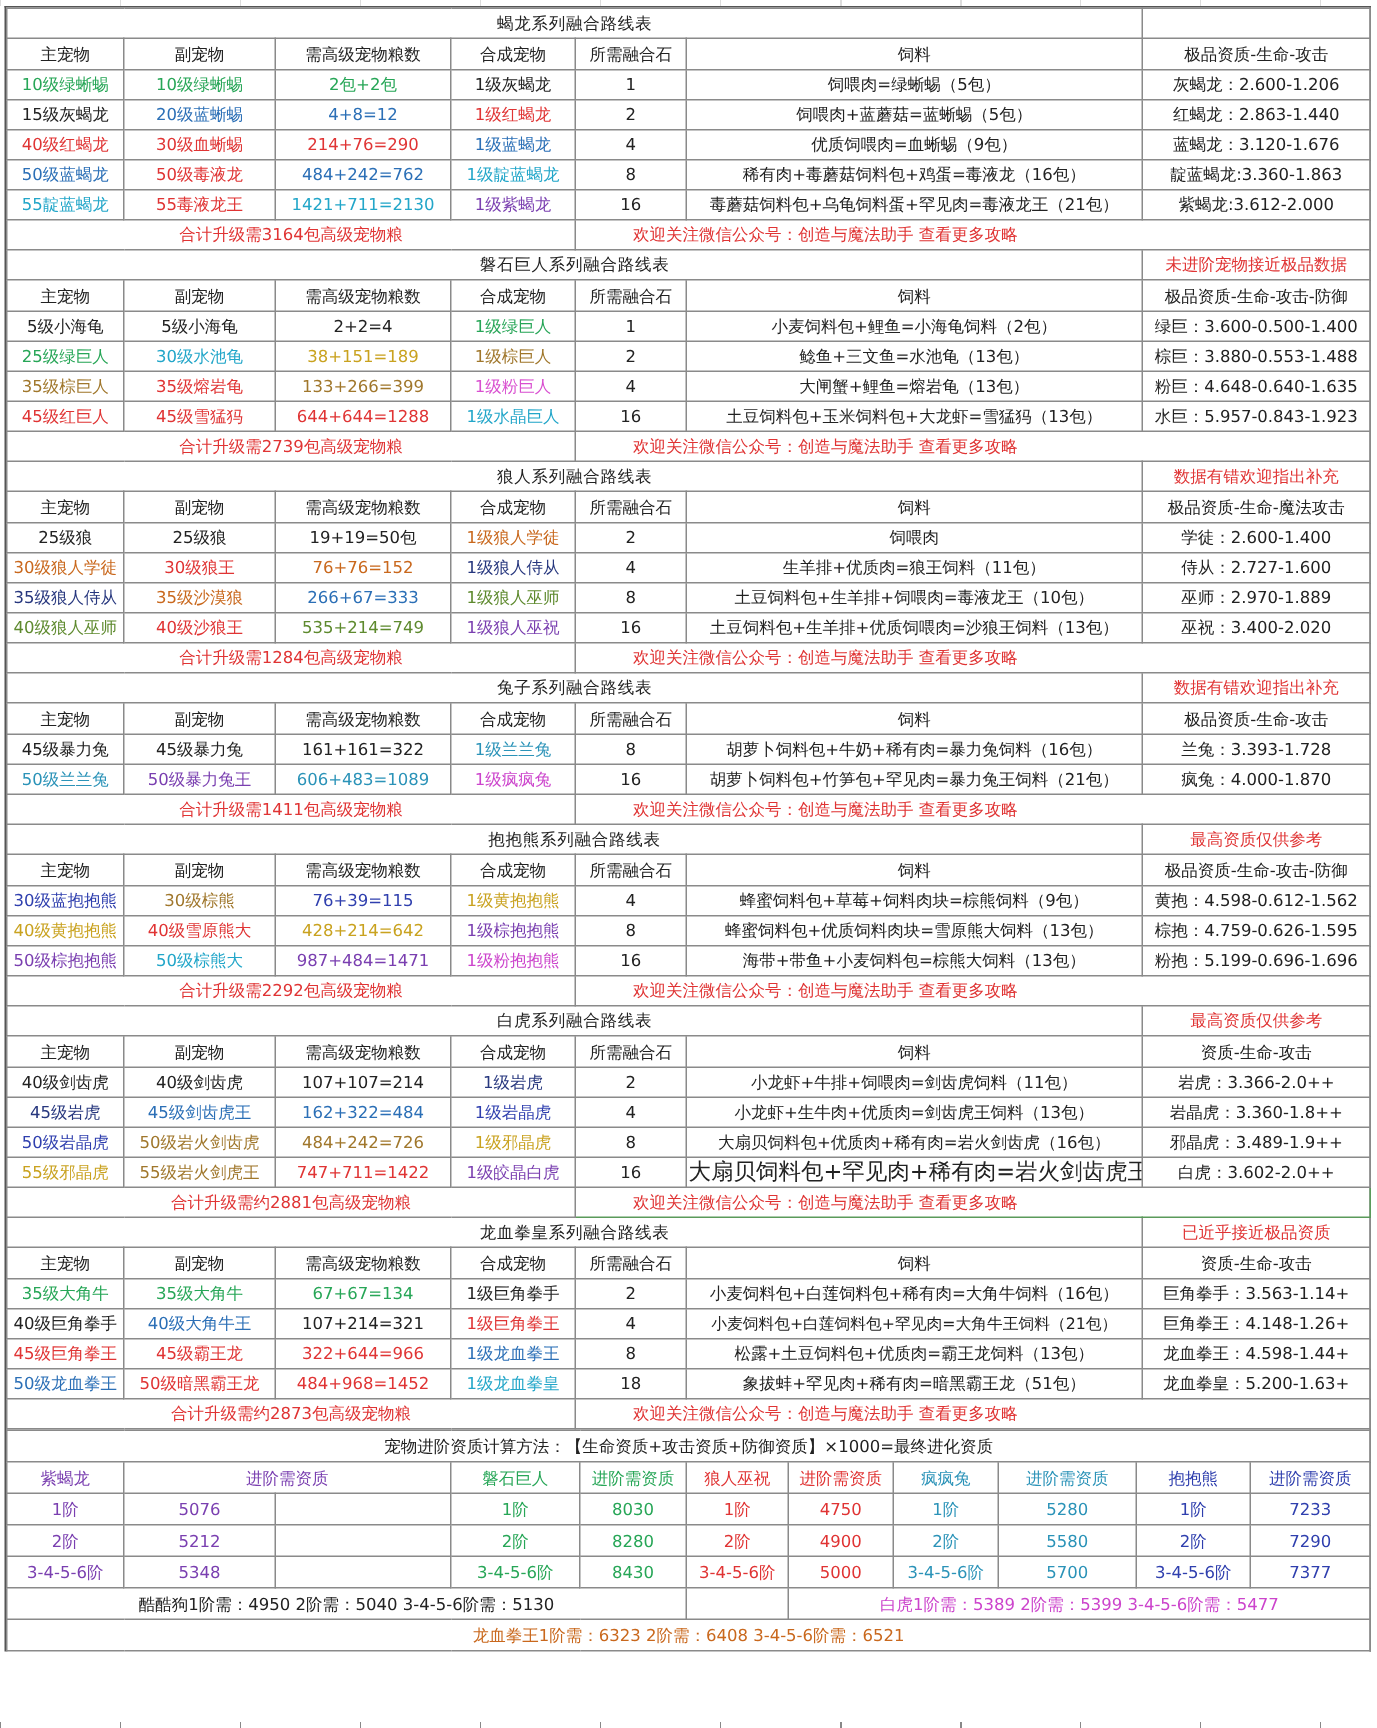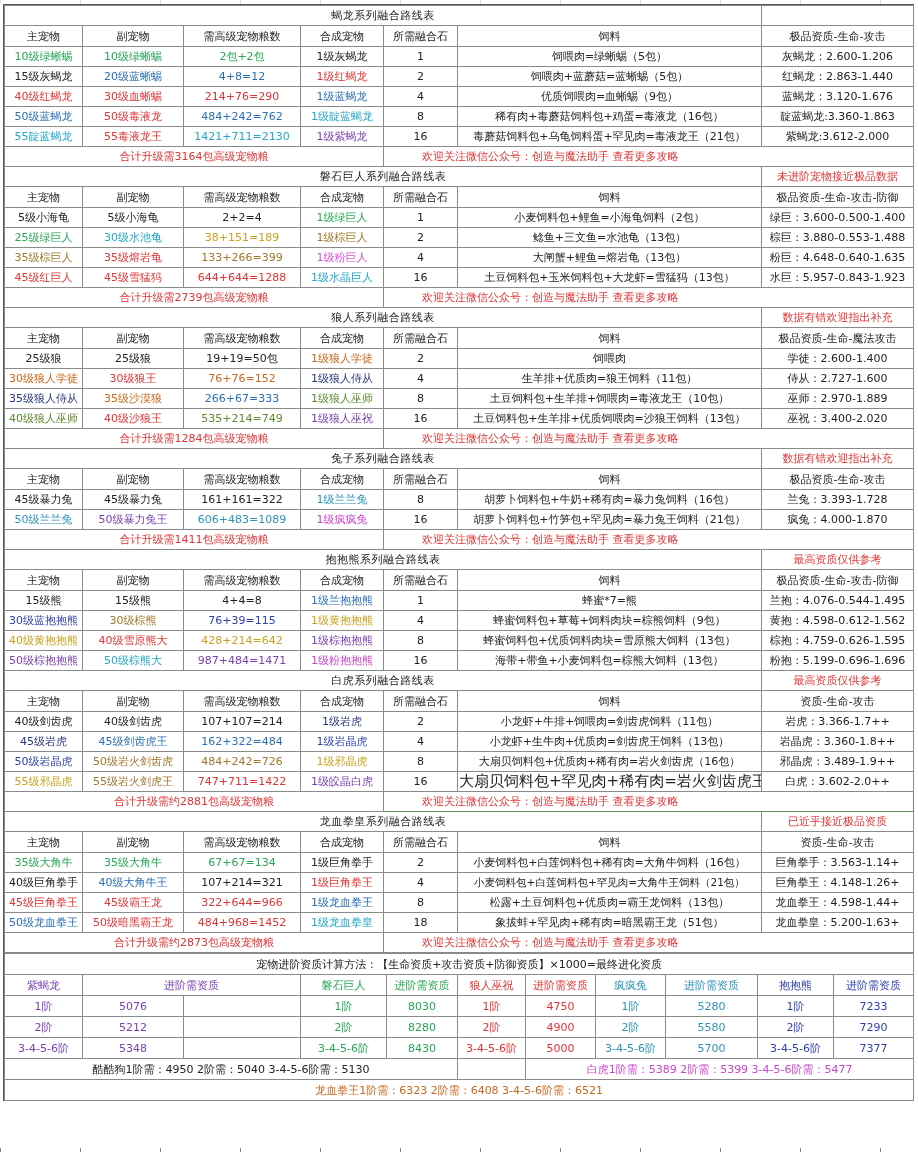--- a/index.html
+++ b/index.html
@@ -252,29 +252,20 @@
   <tr class="hdr">
     <td>主宠物</td>
     <td>副宠物</td>
     <td>需高级宠物粮数</td>
     <td>合成宠物</td>
     <td>所需融合石</td>
     <td>饲料</td>
     <td>极品资质-生命-攻击-防御</td>
   </tr>
   <tr>
-    <td class="k">15级熊</td>
-    <td class="k">15级熊</td>
-    <td class="k">4+4=8</td>
-    <td class="b">1级兰抱抱熊</td>
-    <td>1</td>
-    <td>蜂蜜*7=熊</td>
-    <td>兰抱：4.076-0.544-1.495</td>
-  </tr>
-  <tr>
     <td class="db">30级蓝抱抱熊</td>
     <td class="br">30级棕熊</td>
     <td class="db">76+39=115</td>
     <td class="y">1级黄抱抱熊</td>
     <td>4</td>
     <td>蜂蜜饲料包+草莓+饲料肉块=棕熊饲料（9包）</td>
     <td>黄抱：4.598-0.612-1.562</td>
   </tr>
   <tr>
     <td class="y">40级黄抱抱熊</td>
@@ -286,20 +277,24 @@
     <td>棕抱：4.759-0.626-1.595</td>
   </tr>
   <tr>
     <td class="p">50级棕抱抱熊</td>
     <td class="c">50级棕熊大</td>
     <td class="p">987+484=1471</td>
     <td class="mg">1级粉抱抱熊</td>
     <td>16</td>
     <td>海带+带鱼+小麦饲料包=棕熊大饲料（13包）</td>
     <td>粉抱：5.199-0.696-1.696</td>
+  </tr>
+  <tr>
+    <td colspan="4" class="red">合计升级需2292包高级宠物粮</td>
+    <td colspan="3" class="red" style="text-align:left;padding-left:38px">欢迎关注微信公众号：创造与魔法助手  查看更多攻略</td>
   </tr>
 
   <tr class="title">
     <td colspan="6" class="t-title">白虎系列融合路线表</td>
     <td class="note">最高资质仅供参考</td>
   </tr>
   <tr class="hdr">
     <td>主宠物</td>
     <td>副宠物</td>
     <td>需高级宠物粮数</td>
@@ -308,21 +303,21 @@
     <td>饲料</td>
     <td>资质-生命-攻击</td>
   </tr>
   <tr>
     <td class="k">40级剑齿虎</td>
     <td class="k">40级剑齿虎</td>
     <td class="k">107+107=214</td>
     <td class="nv">1级岩虎</td>
     <td>2</td>
     <td>小龙虾+牛排+饲喂肉=剑齿虎饲料（11包）</td>
-    <td>岩虎：3.366-1.7++</td>
+    <td>岩虎：3.366-2.0++</td>
   </tr>
   <tr>
     <td class="nv">45级岩虎</td>
     <td class="b">45级剑齿虎王</td>
     <td class="b">162+322=484</td>
     <td class="db">1级岩晶虎</td>
     <td>4</td>
     <td>小龙虾+生牛肉+优质肉=剑齿虎王饲料（13包）</td>
     <td>岩晶虎：3.360-1.8++</td>
   </tr>

